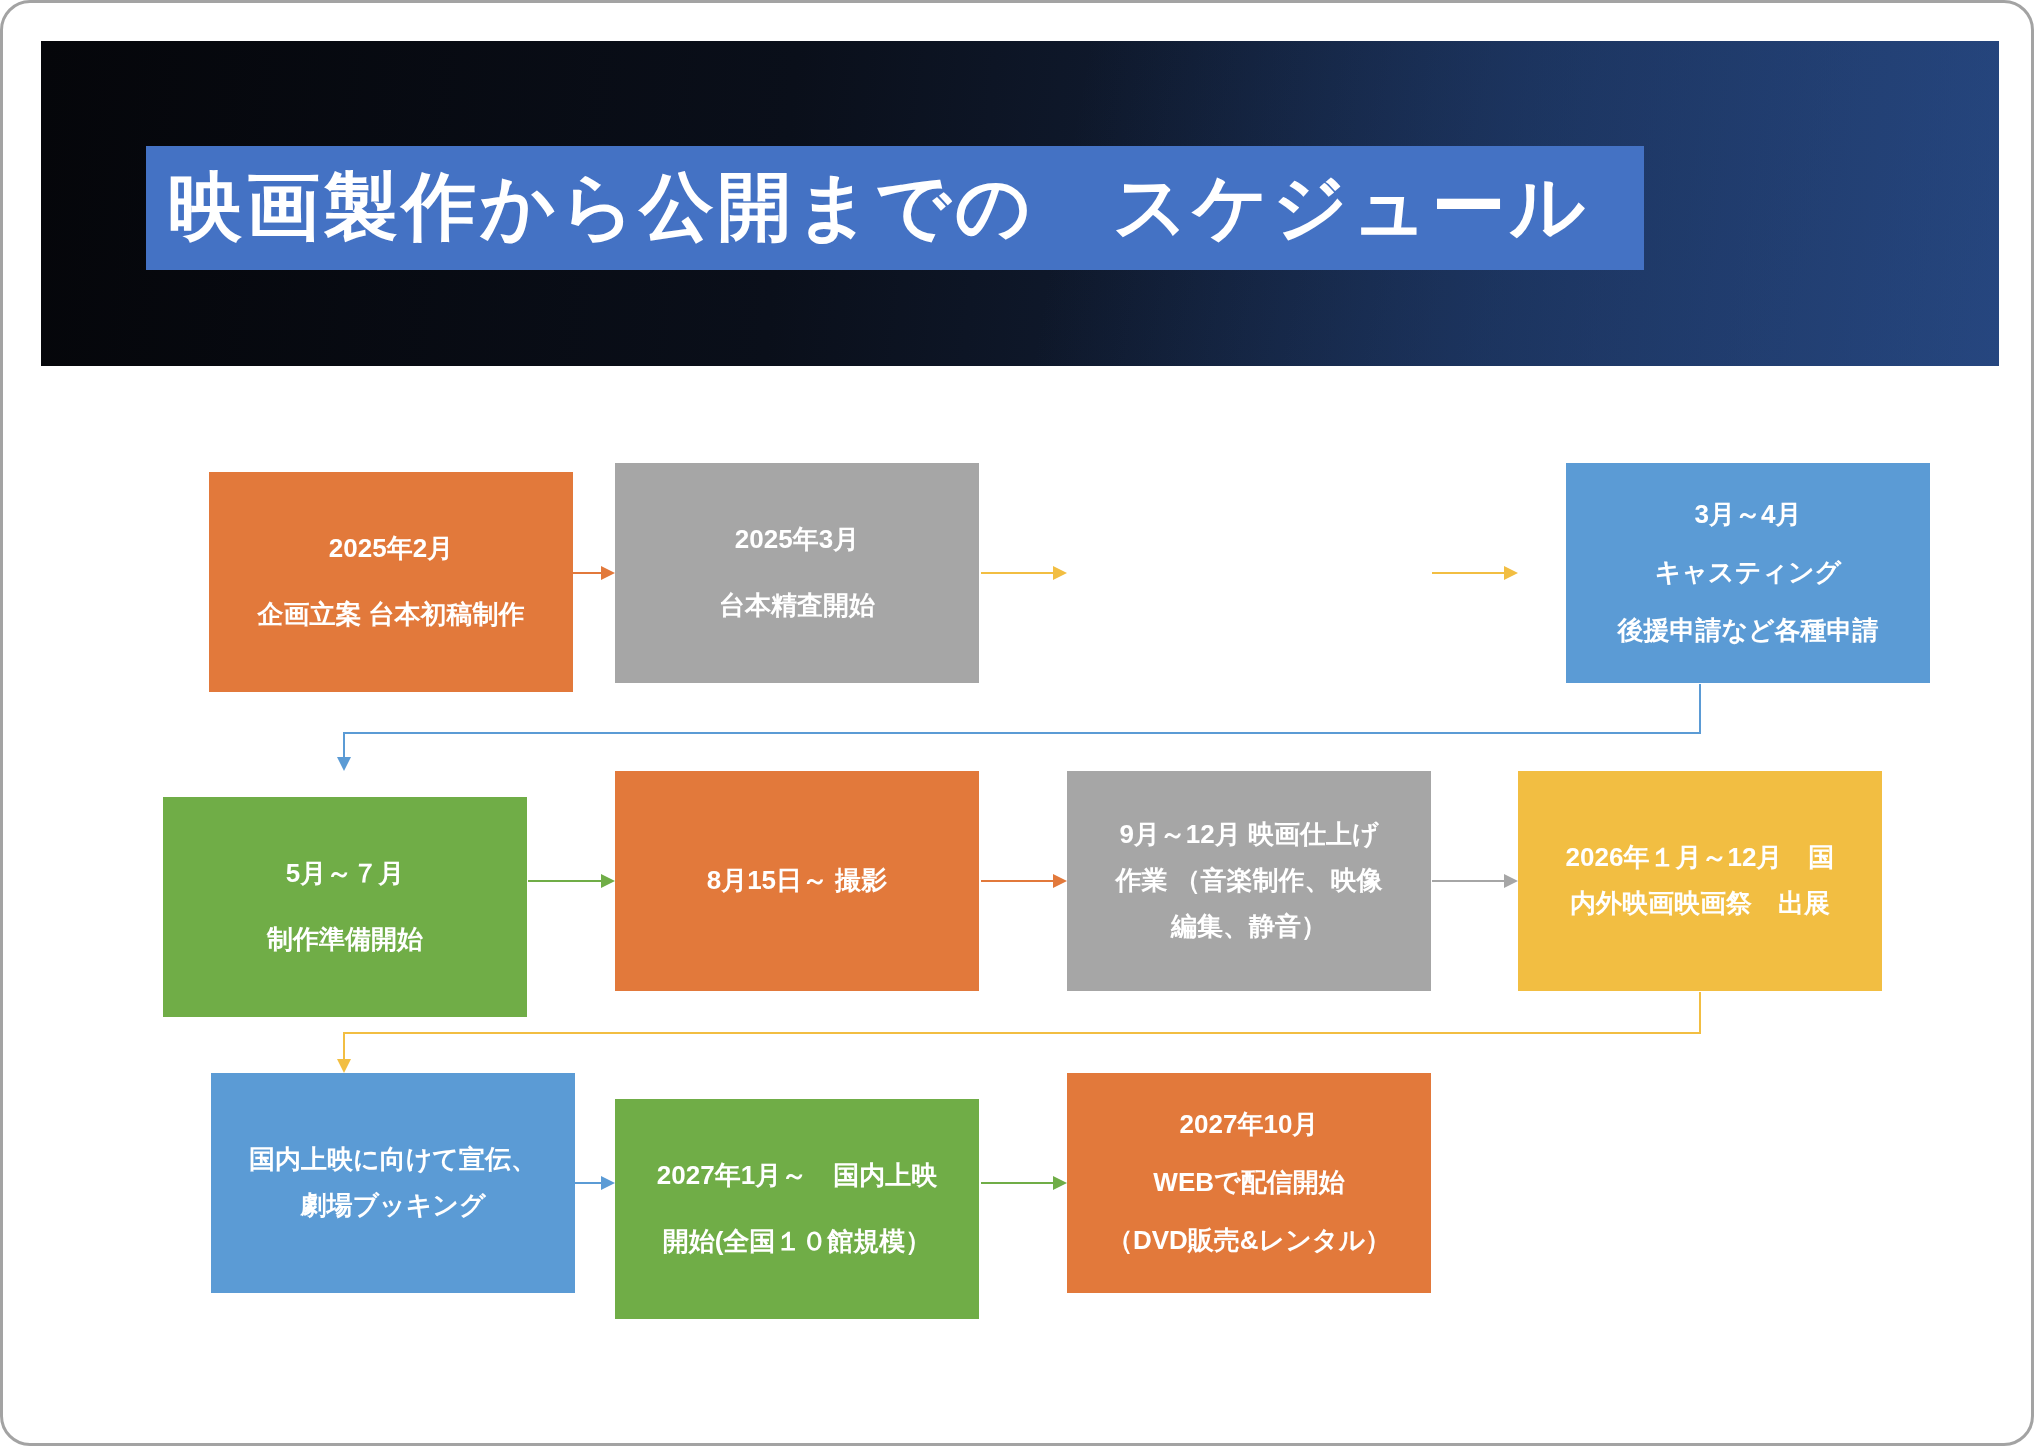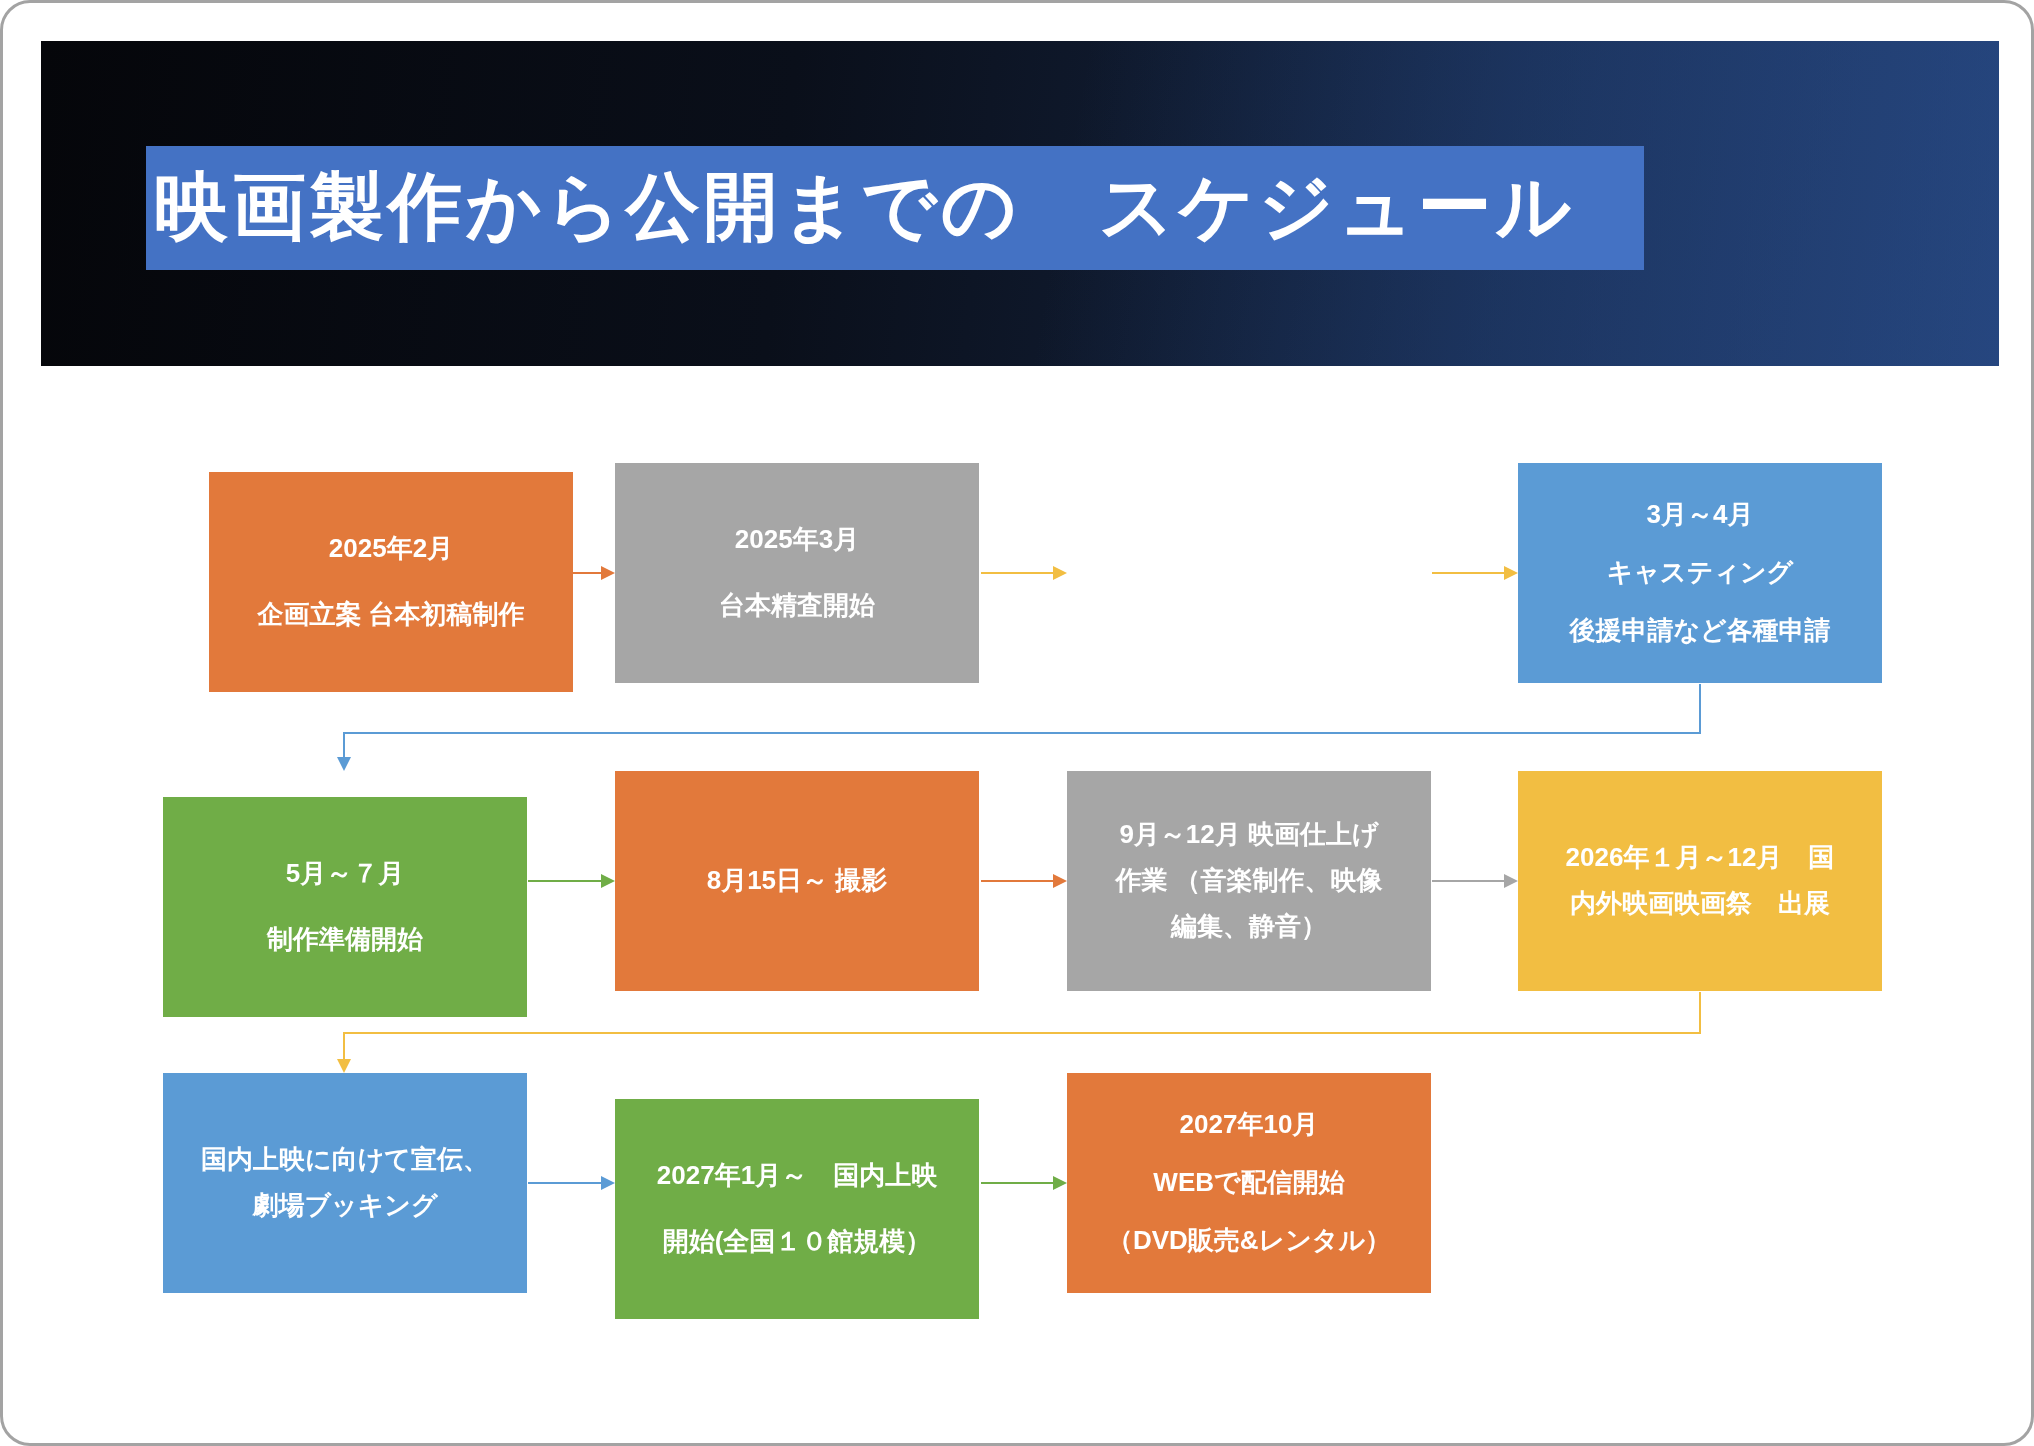--- a/index.html
+++ b/index.html
@@ -36,21 +36,21 @@
     background: var(--title-bar, #4472C4);
     display: flex;
     align-items: center;
   }
   .title-text {
     font-family: "DejaVu Serif", "Liberation Serif", serif;
     font-weight: bold;
     font-size: 74px;
     letter-spacing: 4px;
     color: #ffffff;
-    padding-left: 8px;
+    padding-left: 22px;
     white-space: nowrap;
   }
 
   
   .box {
     position: absolute;
     width: 364px;
     height: 220px;
     box-sizing: border-box;
     padding: 0 14px;
@@ -64,21 +64,21 @@
     font-size: 26px;
     line-height: 1.3;
   }
   .gap-lg { gap: 32px; }
   .gap-md { gap: 24px; }
   .gap-sm { gap: 12px; }
 
   .bg-orange { background: var(--orange, #E2793B); }
   .bg-gray   { background: var(--gray,   #A6A6A6); }
   .bg-gold   { background: var(--gold,   #F2BE42); }
-  .bg-blue   { background: var(--blue,   #5B9BD5); }
+  .bg-blue   { background: var(--blue,   #5B9BD5); margin-left: 48px; }
   .bg-green  { background: var(--green,  #70AD47); margin-top: 26px; }
 
   .b1  { left: 160px;  top: 469px; margin-left: 46px; }
   .b2  { left: 612px;  top: 460px; }
   .b3  { left: 1064px; top: 460px; }
   .b4  { left: 1515px; top: 460px; }
   .b5  { left: 160px;  top: 768px; }
   .b6  { left: 612px;  top: 768px; }
   .b7  { left: 1064px; top: 768px; }
   .b8  { left: 1515px; top: 768px; }

